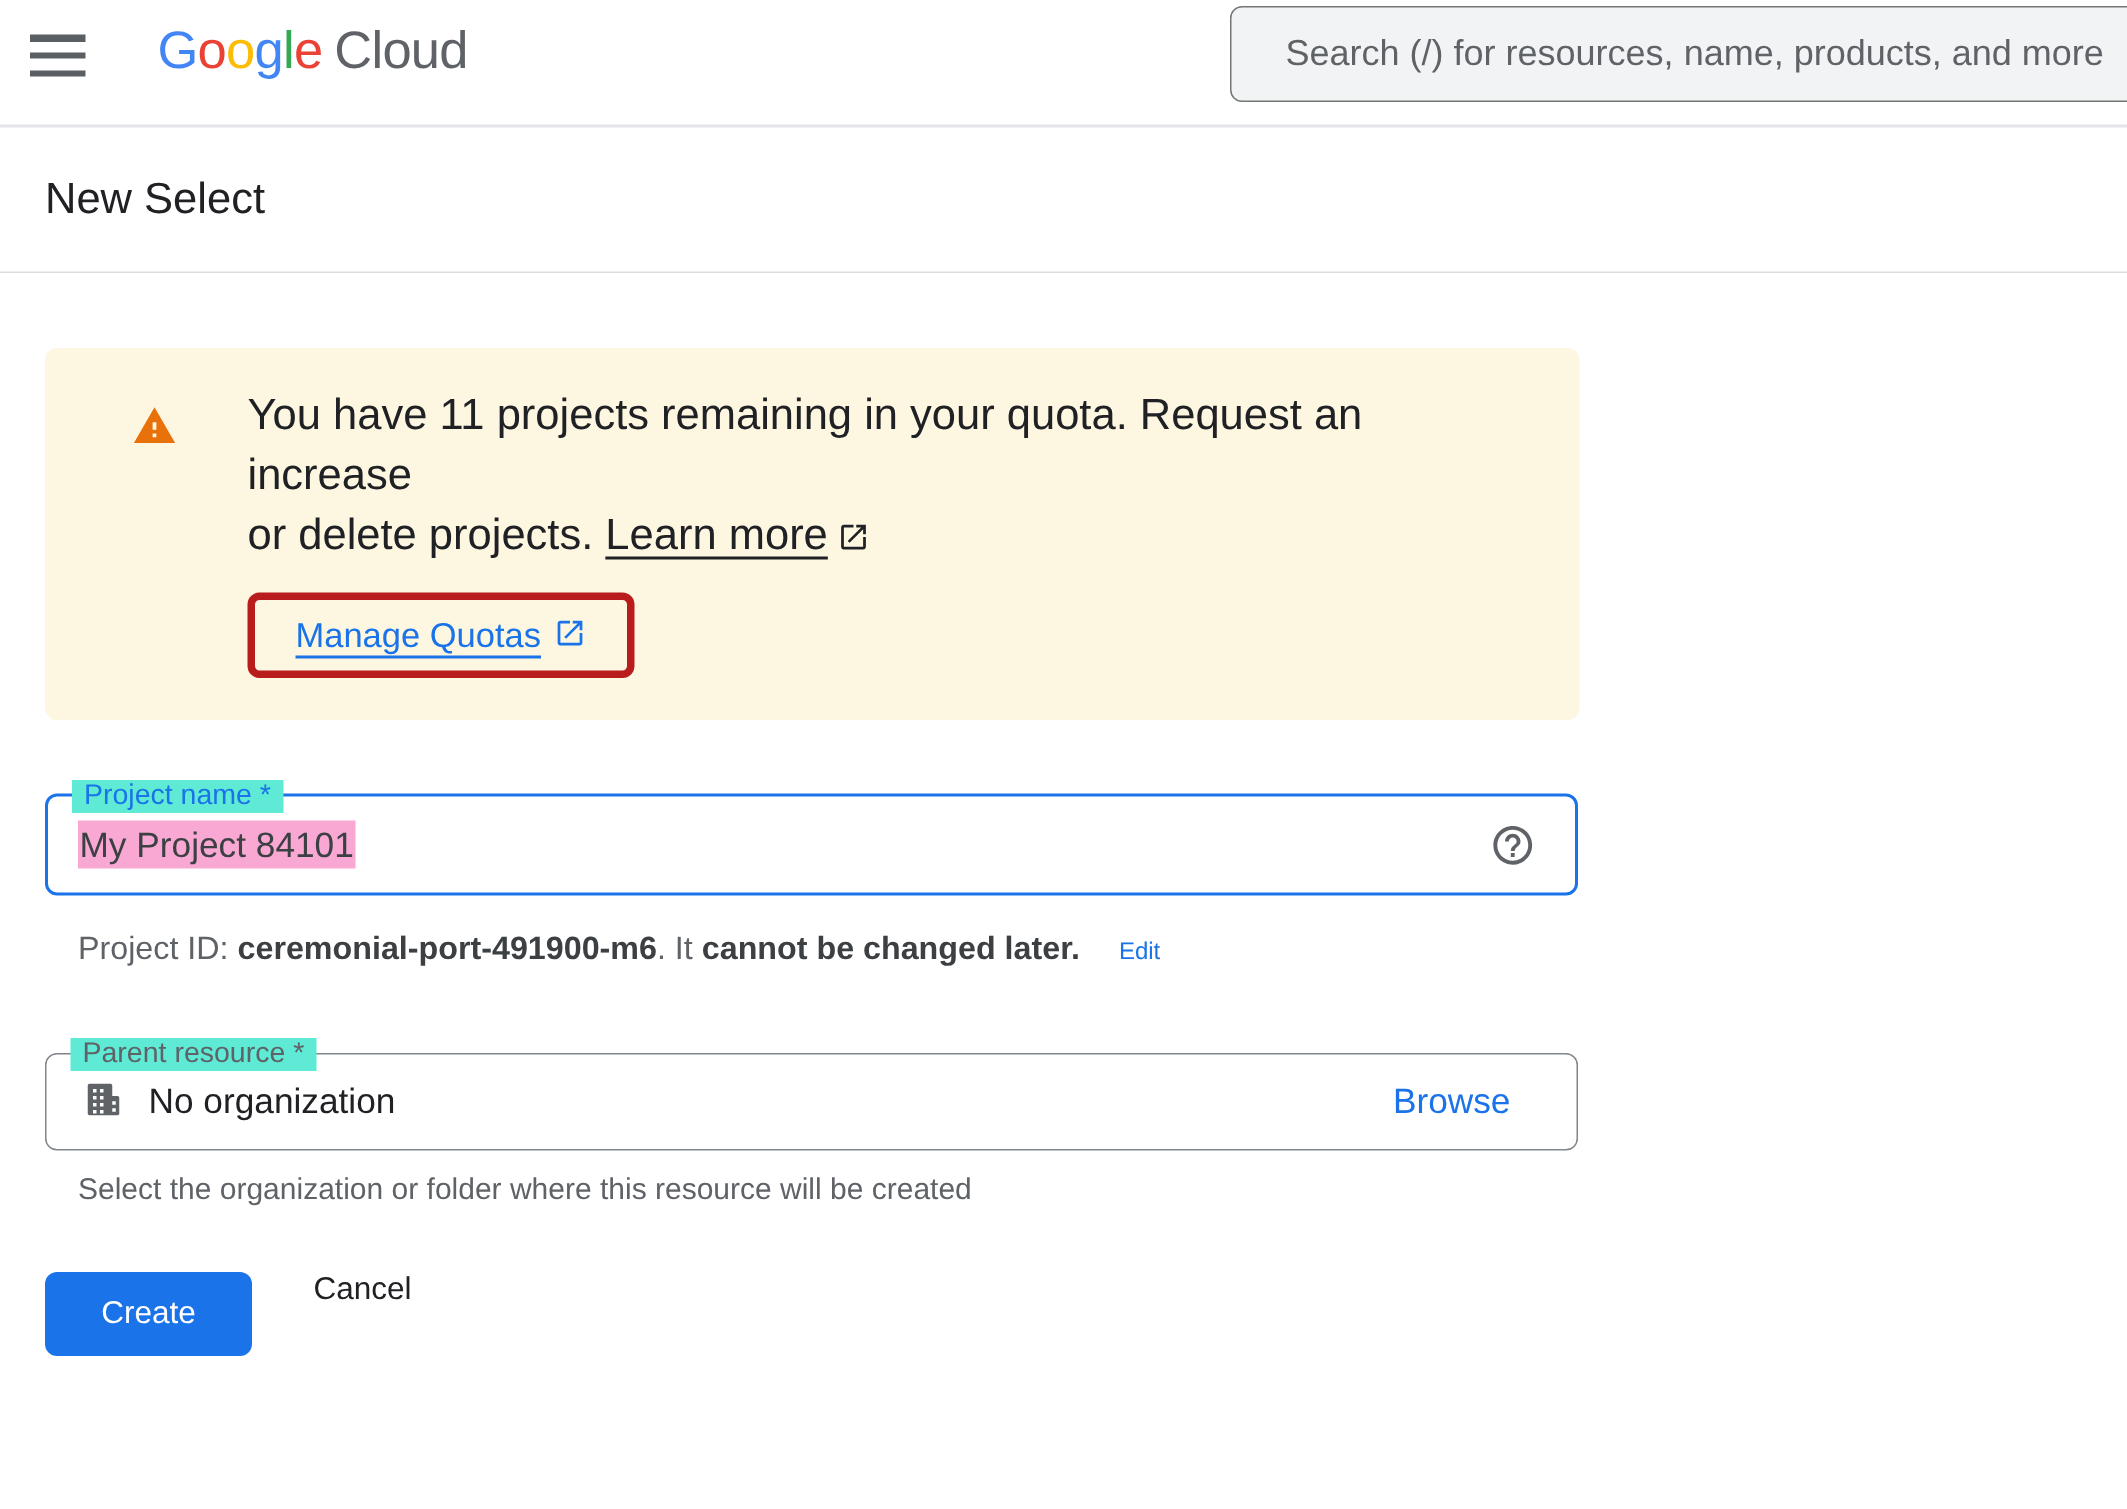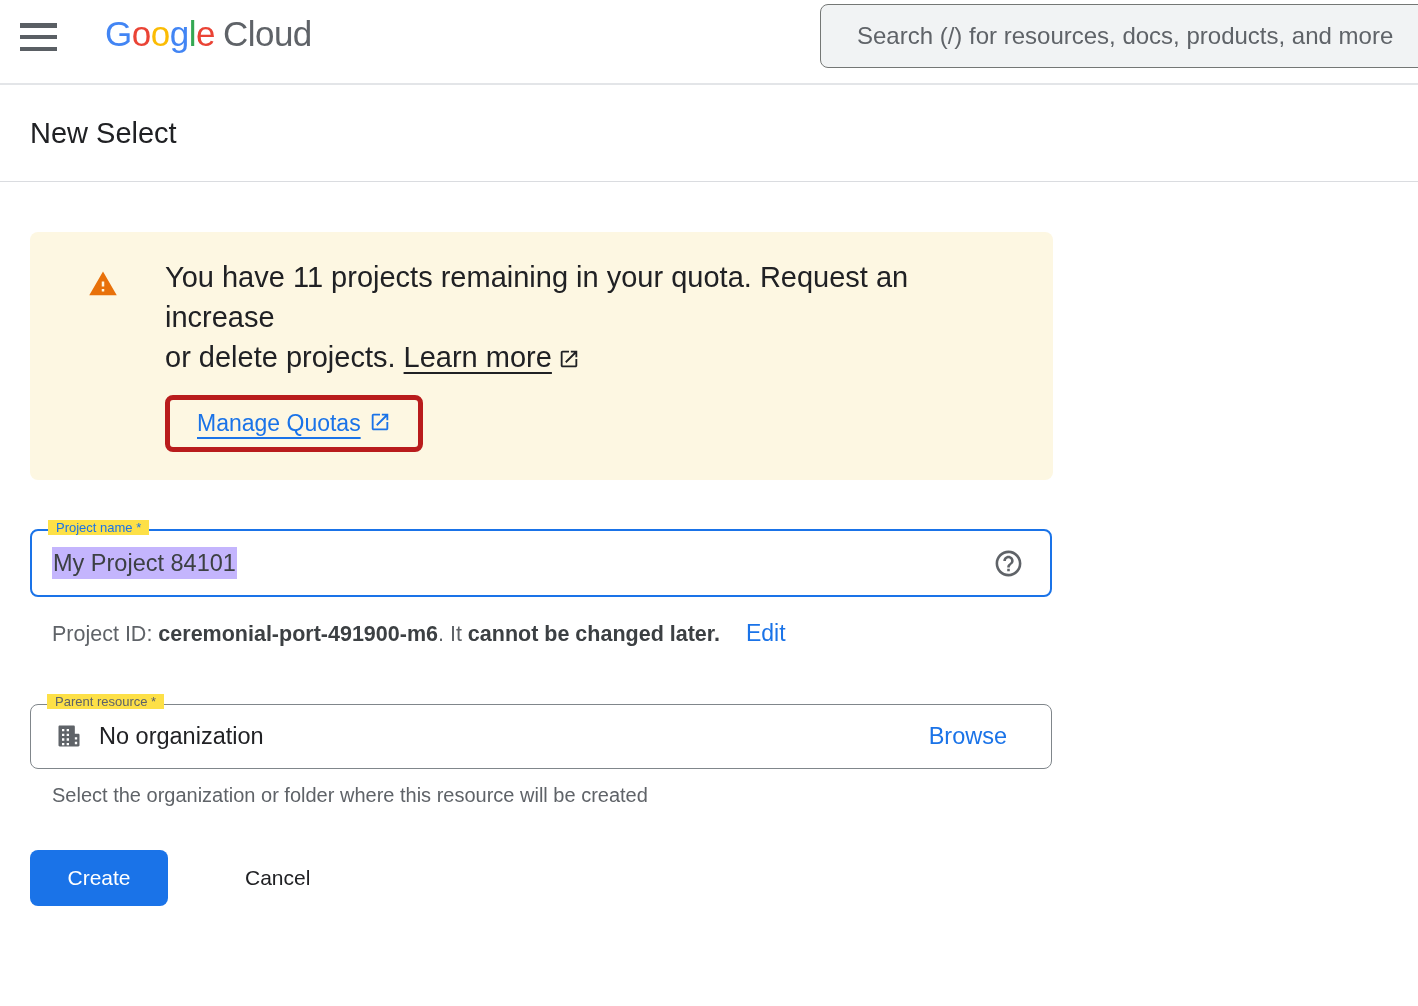--- a/index.html
+++ b/index.html
@@ -45,72 +45,72 @@
   .ext-icon { display: inline-block; vertical-align: -3px; margin-left: 6px; }
   .manage-quotas-btn { margin-top: 15px; height: 57px; padding: 0 27px;
     background: transparent; border: 5px solid #b91c1c; border-radius: 8px;
     display: inline-flex; align-items: center; cursor: pointer; }
   .manage-quotas-btn .mq-label { color: #1a73e8; font-size: 23px; font-weight: 500;
     text-decoration: underline; text-underline-offset: 6px; }
   .manage-quotas-btn .ext-icon { margin-left: 8px; }
 
   
   .field { position: relative; width: 1022px; border-radius: 8px; background: #fff; }
-  .field-label { position: absolute; top: -11px; left: 16px; background: #fde047;
-    padding: 0 8px; font-size: 13px; white-space: nowrap; }
+  .field-label { position: absolute; top: -11px; left: 16px; background: #5eead4;
+    padding: 0 8px; font-size: 19px; white-space: nowrap; }
   .field-projectname { margin-top: 49px; height: 68px; border: 2.5px solid #1a73e8; }
   .field-projectname .field-label { color: #1a73e8; }
   .field-parent { margin-top: 57px; height: 65px; border: 1px solid #80868b; }
   .field-parent .field-label { color: #5f6368; }
   .field-inner { height: 100%; display: flex; align-items: center; padding: 0 26px 0 20px; }
   .pn-value { font-size: 23.5px; color: #3c4043; }
-  .pn-value .selected { background: #c4b5fd; padding: 3px 1px; margin-top: 47px; }
+  .pn-value .selected { background: #f9a8d4; padding: 3px 1px; margin-top: 47px; }
   .help-btn { margin-left: auto; background: none; border: none; cursor: pointer;
     display: flex; align-items: center; }
 
   .field-parent .field-inner { padding-left: 24px; }
   .org-icon { flex: 0 0 auto; margin-right: 16px; margin-top: 2px; }
   .parent-value { font-size: 23.5px; color: #202124; }
   .browse-btn { margin-left: auto; margin-right: 18px; background: none; border: none;
     color: #1a73e8; font-size: 23.5px; font-weight: 500; cursor: pointer;
     font-family: "Liberation Sans", sans-serif; }
 
   
   .project-id-row { margin-top: 23px; padding-left: 22px; font-size: 21.5px;
     color: #5f6368; display: flex; align-items: baseline; }
   .project-id-row b { color: #3c4043; font-weight: 700; text-align: center; }
-  .edit-link { color: #1a73e8; font-size: 23px; font-weight: 500; margin-left: 26px;
+  .edit-link { color: #1a73e8; font-size: 16px; font-weight: 500; margin-left: 26px;
     background: none; border: none; cursor: pointer;
     font-family: "Liberation Sans", sans-serif; }
 
   .helper-text { margin-top: 15px; padding-left: 22px; font-size: 20px; color: #5f6368; }
 
   
-  .actions { margin-top: 43px; display: flex; align-items: center; gap: 36px; }
+  .actions { margin-top: 43px; display: flex; align-items: flex-start; }
   .create-btn { width: 138px; height: 56px; background: #1a73e8; color: #fff;
     border: none; border-radius: 8px; font-size: 21px; font-weight: 500;
     cursor: pointer; font-family: "Liberation Sans", sans-serif; }
   .cancel-btn { margin-left: 41px; background: none; border: none; color: #202124;
     font-size: 21px; font-weight: 500; cursor: pointer;
     font-family: "Liberation Sans", sans-serif; }
 </style>
 </head>
 <body>
 
 <header class="topbar">
   <button class="hamburger" aria-label="menu">
     <span class="bar"></span>
     <span class="bar"></span>
     <span class="bar"></span>
   </button>
   <div class="logo">
     <span class="lg c-blue">G</span><span class="lg c-red">o</span><span class="lg c-yellow">o</span><span class="lg c-blue">g</span><span class="lg c-green">l</span><span class="lg c-red">e</span><span class="cloud">Cloud</span>
   </div>
   <div class="searchbar">
-    <span class="search-text">Search (/) for resources, docs, products, and more</span>
+    <span class="search-text">Search (/) for resources, name, products, and more</span>
   </div>
 </header>
 
 <div class="title-row">
   <h1>New Select</h1>
 </div>
 
 <main class="content">
 
   <section class="banner">

